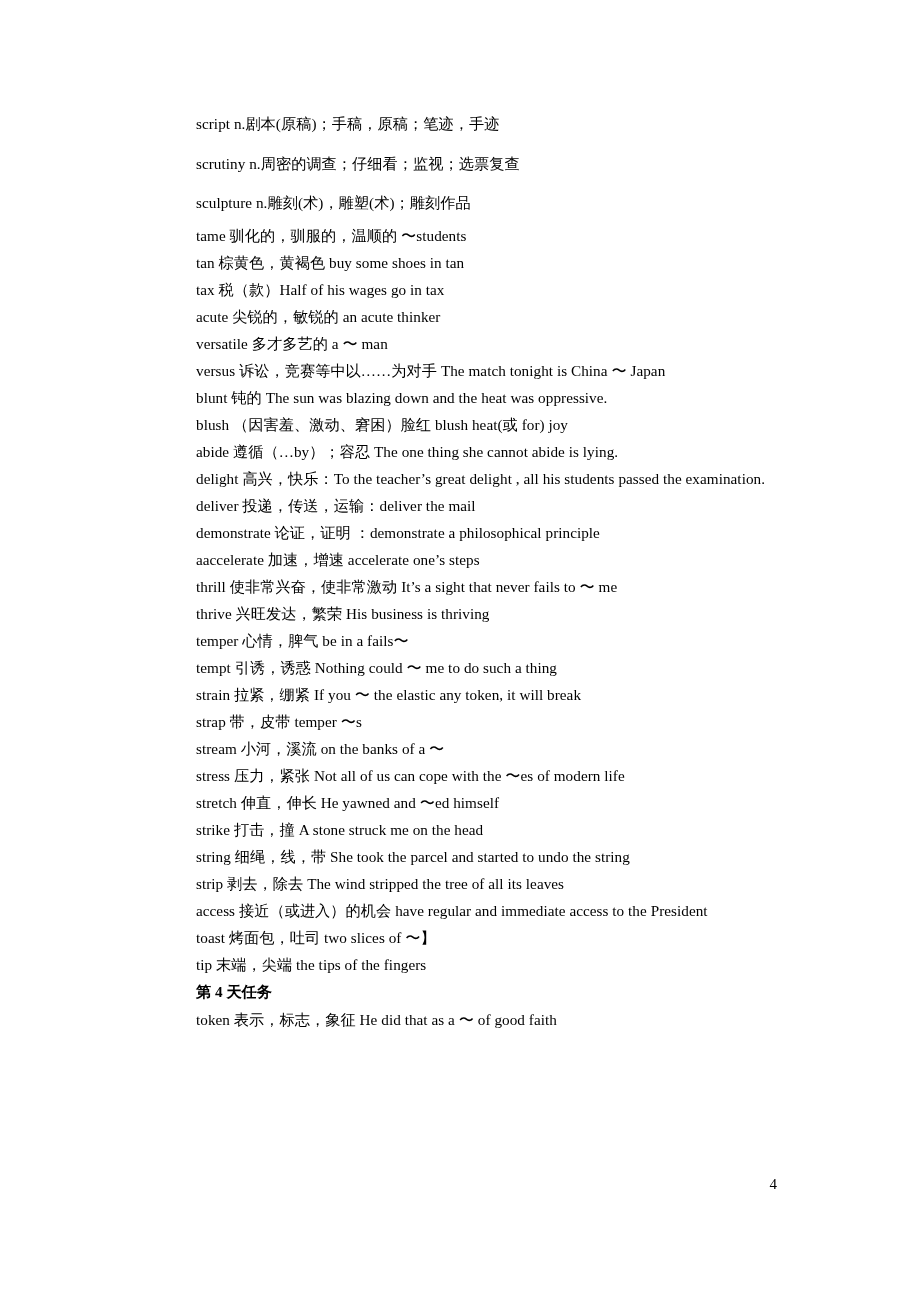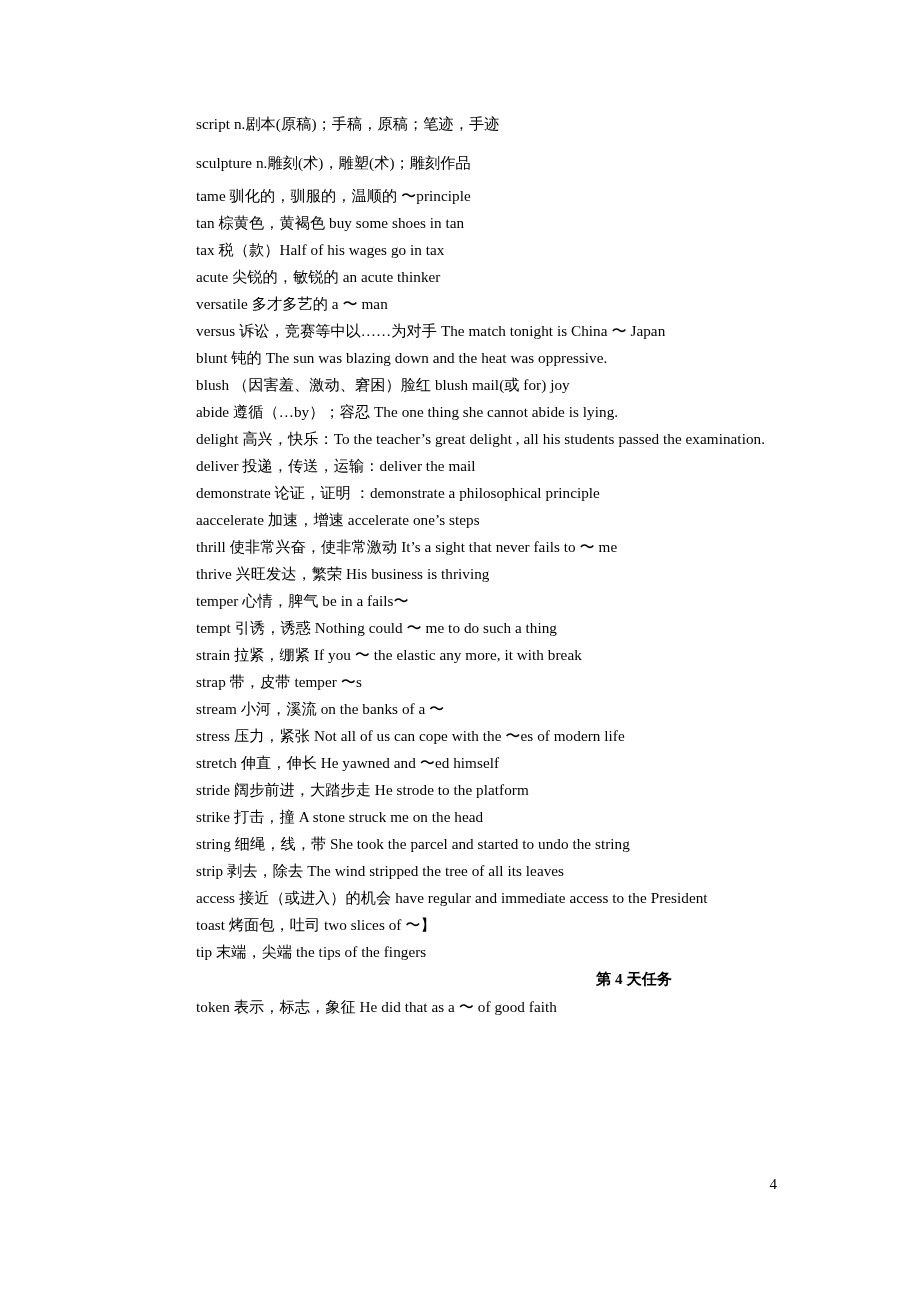--- a/index.html
+++ b/index.html
@@ -50,21 +50,21 @@
 
   .entry.loose-last {
     line-height: 38px;
   }
 
   
   .day-header {
     font-size: 15.2px;
     line-height: 28px;
     font-weight: bold;
-    text-align: right;
+    text-align: left;
     width: 476px;
     margin-left: 0;
   }
 
   .page-number {
     position: absolute;
     right: 143px;
     top: 1175px;
     font-size: 15px;
     line-height: 18px;
@@ -73,44 +73,44 @@
 </style>
 </head>
 <body>
 
 <div class="page">
 
   <div class="content">
 
     <div>
         <div class="entry loose">script n.剧本(原稿)；手稿，原稿；笔迹，手迹</div>
+        <div class="entry loose">scrutiny n.周密的调查；仔细看；监视；选票复查</div>
         <div class="entry loose-last">sculpture n.雕刻(术)，雕塑(术)；雕刻作品</div>
-        <div class="entry">tame  驯化的，驯服的，温顺的 〜principle</div>
+        <div class="entry">tame  驯化的，驯服的，温顺的 〜students</div>
         <div class="entry">tan 棕黄色，黄褐色  buy some shoes in tan</div>
         <div class="entry">tax  税（款）Half of his wages go in tax</div>
         <div class="entry">acute   尖锐的，敏锐的   an acute thinker</div>
         <div class="entry">versatile  多才多艺的 a 〜 man</div>
         <div class="entry">versus  诉讼，竞赛等中以……为对手 The match tonight is China 〜 Japan</div>
         <div class="entry">blunt   钝的   The sun was blazing down and the heat was oppressive.</div>
-        <div class="entry">blush   （因害羞、激动、窘困）脸红   blush mail(或 for) joy</div>
+        <div class="entry">blush   （因害羞、激动、窘困）脸红   blush heat(或 for) joy</div>
         <div class="entry">abide   遵循（…by）；容忍   The one thing she cannot abide is lying.</div>
         <div class="entry">delight 高兴，快乐：To the teacher’s great delight , all his students passed the examination.</div>
         <div class="entry">deliver 投递，传送，运输：deliver the mail</div>
         <div class="entry">demonstrate 论证，证明 ：demonstrate a philosophical principle</div>
         <div class="entry">aaccelerate   加速，增速   accelerate one’s steps</div>
         <div class="entry">thrill 使非常兴奋，使非常激动 It’s a sight that never fails to 〜 me</div>
         <div class="entry">thrive 兴旺发达，繁荣 His business is thriving</div>
         <div class="entry">temper 心情，脾气 be in a fails〜</div>
         <div class="entry">tempt 引诱，诱惑 Nothing could 〜 me to do such a thing</div>
-        <div class="entry">strain 拉紧，绷紧 If you 〜 the elastic any more, it with break</div>
+        <div class="entry">strain 拉紧，绷紧 If you 〜 the elastic any token, it will break</div>
         <div class="entry">strap 带，皮带 temper 〜s</div>
         <div class="entry">stream 小河，溪流 on the banks of a 〜</div>
         <div class="entry">stress 压力，紧张 Not all of us can cope with the 〜es of modern life</div>
         <div class="entry">stretch 伸直，伸长 He yawned and 〜ed himself</div>
-        <div class="entry">stride 阔步前进，大踏步走 He strode to the platform</div>
         <div class="entry">strike 打击，撞   A stone struck me on the head</div>
         <div class="entry">string 细绳，线，带 She took the parcel and started to undo the string</div>
         <div class="entry">strip 剥去，除去 The wind stripped the tree of all its leaves</div>
         <div class="entry">access   接近（或进入）的机会   have regular and immediate access to the President</div>
         <div class="entry">toast 烤面包，吐司 two slices of 〜】</div>
         <div class="entry">tip 末端，尖端 the tips of the fingers</div>
       </div>
 
     <div class="day-header">第 4 天任务</div>
 

